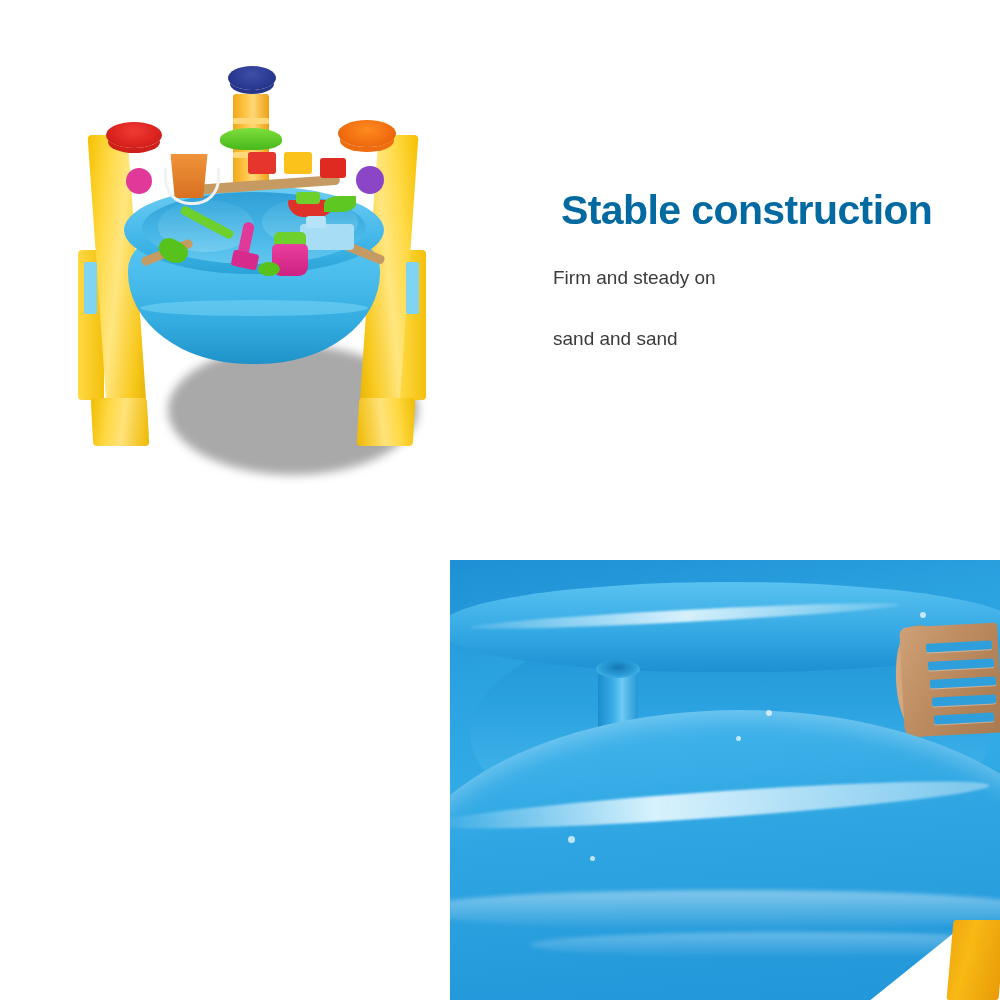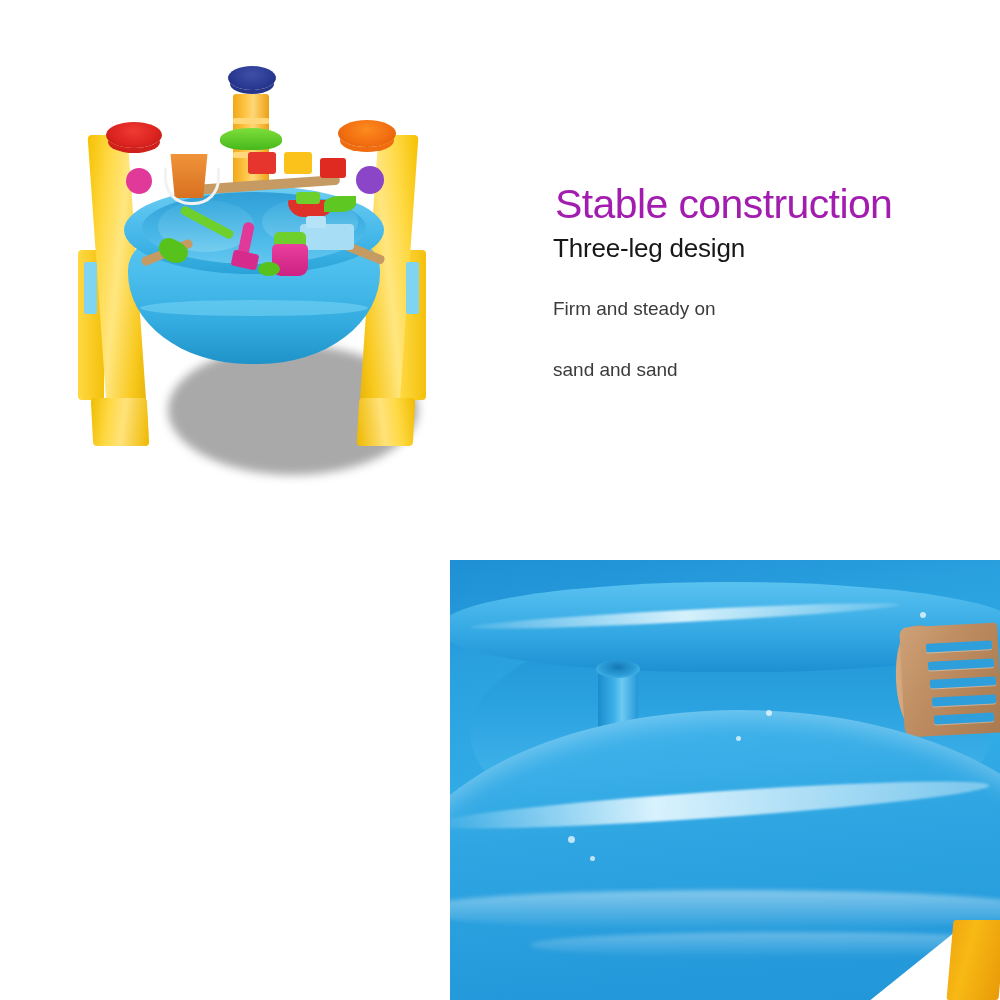--- a/index.html
+++ b/index.html
@@ -17,22 +17,22 @@
   .quad{position:absolute;}
   #q-photo-top   {left:0;   top:0;   width:500px;height:530px;}
   #q-text-top    {left:500px;top:0;  width:500px;height:530px;}
   #q-text-bottom {left:0;   top:530px;width:450px;height:470px;}
   #q-photo-bottom{left:450px;top:560px;width:550px;height:440px;overflow:hidden;background:#ffffff;}
 
   
   .txtblock{position:absolute;}
   #text-top{left:53px;top:182px;}
   .headline{
-    font-size:41px;font-weight:normal;color:#a21caf;
-    letter-spacing:-0.6px;line-height:1.02;margin:2px;white-space:nowrap;
+    font-size:41px;font-weight:bold;color:#0369a1;
+    letter-spacing:-0.6px;line-height:1.02;margin:8px;white-space:nowrap;
   }
   .subhead{
     font-size:26px;font-weight:400;color:#171717;
     letter-spacing:-0.2px;line-height:1.18;margin:7px 0 0 0;white-space:nowrap;
   }
   .bodytxt{
     font-size:19px;font-weight:300;color:#3b3b3b;
     line-height:1.52;margin:26px 0 0 0;
   }
   .bodytxt span{display:block;margin-top:32px;}
@@ -360,21 +360,20 @@
 
       <div class="cup cup-red"></div>
       <div class="cup cup-orange"></div>
       <div class="cup cup-blue"></div>
     </div>
   </div>
 
   <div class="quad" id="q-text-top">
     <div class="txtblock" id="text-top">
       <h1 class="headline">Stable construction</h1>
-      <h2 class="subhead">Three-leg design</h2>
       <p class="bodytxt">
         <span>Firm and steady on</span>
         <span>sand and sand</span>
       </p>
     </div>
   </div>
 
   <div class="quad" id="q-text-bottom">
     
   </div>

